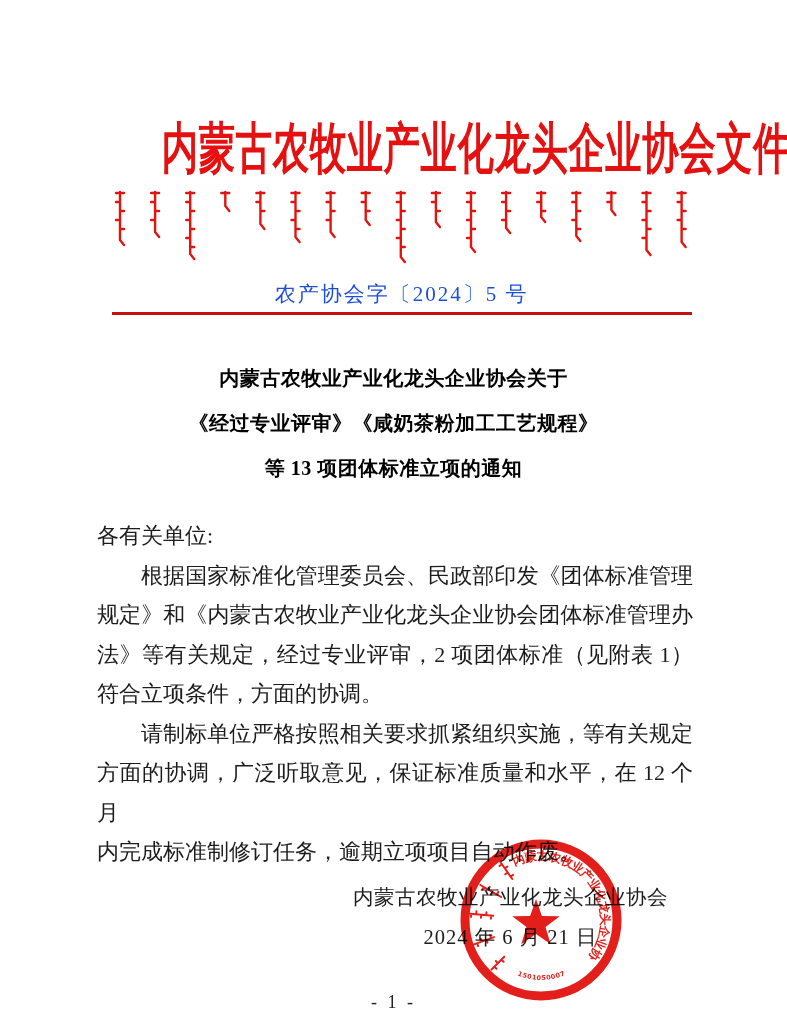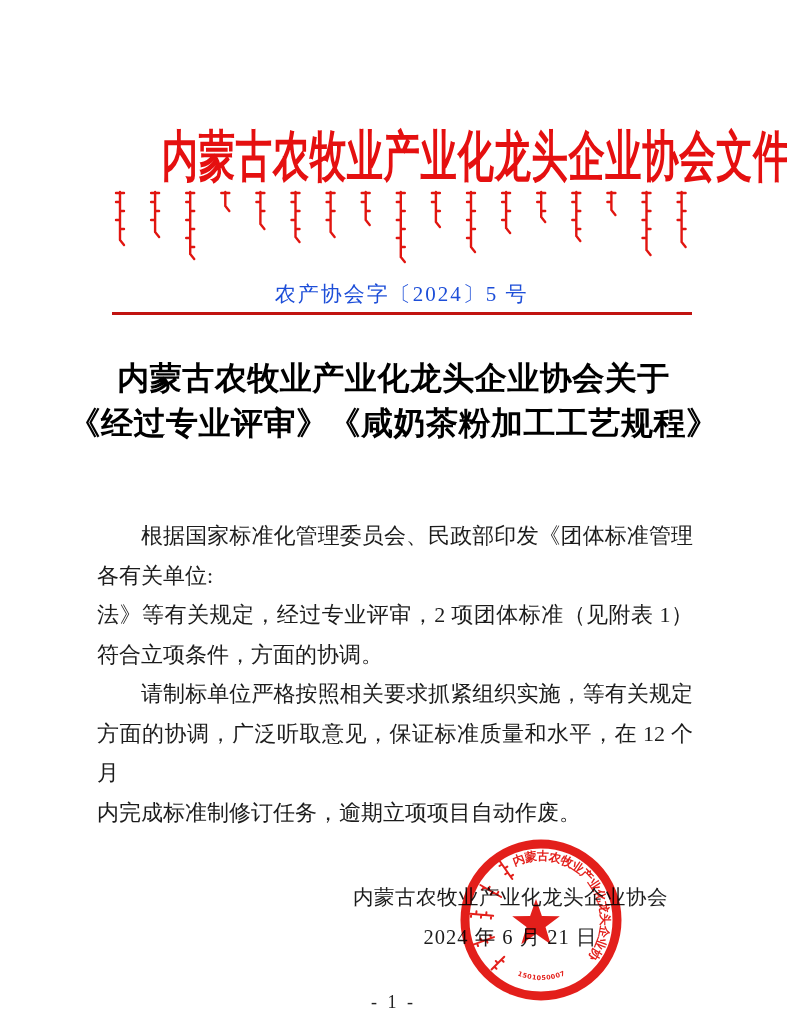--- a/index.html
+++ b/index.html
@@ -6,21 +6,21 @@
   .page{
     position:relative;
     width:787px;height:1030px;
     background:#ffffff;
     overflow:hidden;
     font-family:"Liberation Serif","DejaVu Serif",serif;
     color:#1f1f1f;
   }
   
   .header-title{
-    position:absolute;top:120px;left:0;width:787px;
+    position:absolute;top:112px;left:0;width:787px;
     text-align:center;white-space:nowrap;
   }
   .header-title .inner{
     display:inline-block;
     font-size:55px;font-weight:bold;
     color:#e51010;
     letter-spacing:1px;
     transform:scaleX(0.66);
     transform-origin:center;
   }
@@ -36,21 +36,21 @@
   }
   .red-rule{
     position:absolute;top:312px;left:112px;width:580px;height:3px;
     background:#c11310;
   }
   
   .doc-title{
     position:absolute;top:356px;left:0;width:787px;
     text-align:center;
     font-weight:bold;color:#000;
-    font-size:32px;line-height:45px;
+    font-size:20px;line-height:45px;
     letter-spacing:0.5px;
   }
   
   .body-text{
     position:absolute;top:516px;left:97px;width:596px;
     font-size:22px;line-height:39.5px;color:#1c1c1c;
   }
   .body-line{width:100%;}
   .body-line.fill{text-align:justify;text-align-last:justify;}
   .body-line.indent{text-indent:44px;}
@@ -112,25 +112,27 @@
       </svg>
   </div>
 
   <div class="doc-number">农产协会字〔2024〕5 号</div>
 
   <div class="red-rule"></div>
 
   <div class="doc-title">
     <div>内蒙古农牧业产业化龙头企业协会关于</div>
     <div>《经过专业评审》《咸奶茶粉加工工艺规程》</div>
+    <div>等 13 项团体标准立项的通知</div>
   </div>
 
   <div class="body-text">
+    <div class="body-line">各有关单位:</div>
     <div class="body-line fill indent">根据国家标准化管理委员会、民政部印发《团体标准管理</div>
-    <div class="body-line">各有关单位:</div>
+    <div class="body-line fill">规定》和《内蒙古农牧业产业化龙头企业协会团体标准管理办</div>
     <div class="body-line fill">法》等有关规定，经过专业评审，2 项团体标准（见附表 1）</div>
     <div class="body-line">符合立项条件，方面的协调。</div>
     <div class="body-line fill indent">请制标单位严格按照相关要求抓紧组织实施，等有关规定</div>
     <div class="body-line fill">方面的协调，广泛听取意见，保证标准质量和水平，在 12 个月</div>
     <div class="body-line">内完成标准制修订任务，逾期立项项目自动作废。</div>
   </div>
 
   <div class="signature-block">
     <div class="signature-org">内蒙古农牧业产业化龙头企业协会</div>
     <div class="signature-date">2024 年 6 月 21 日</div>

